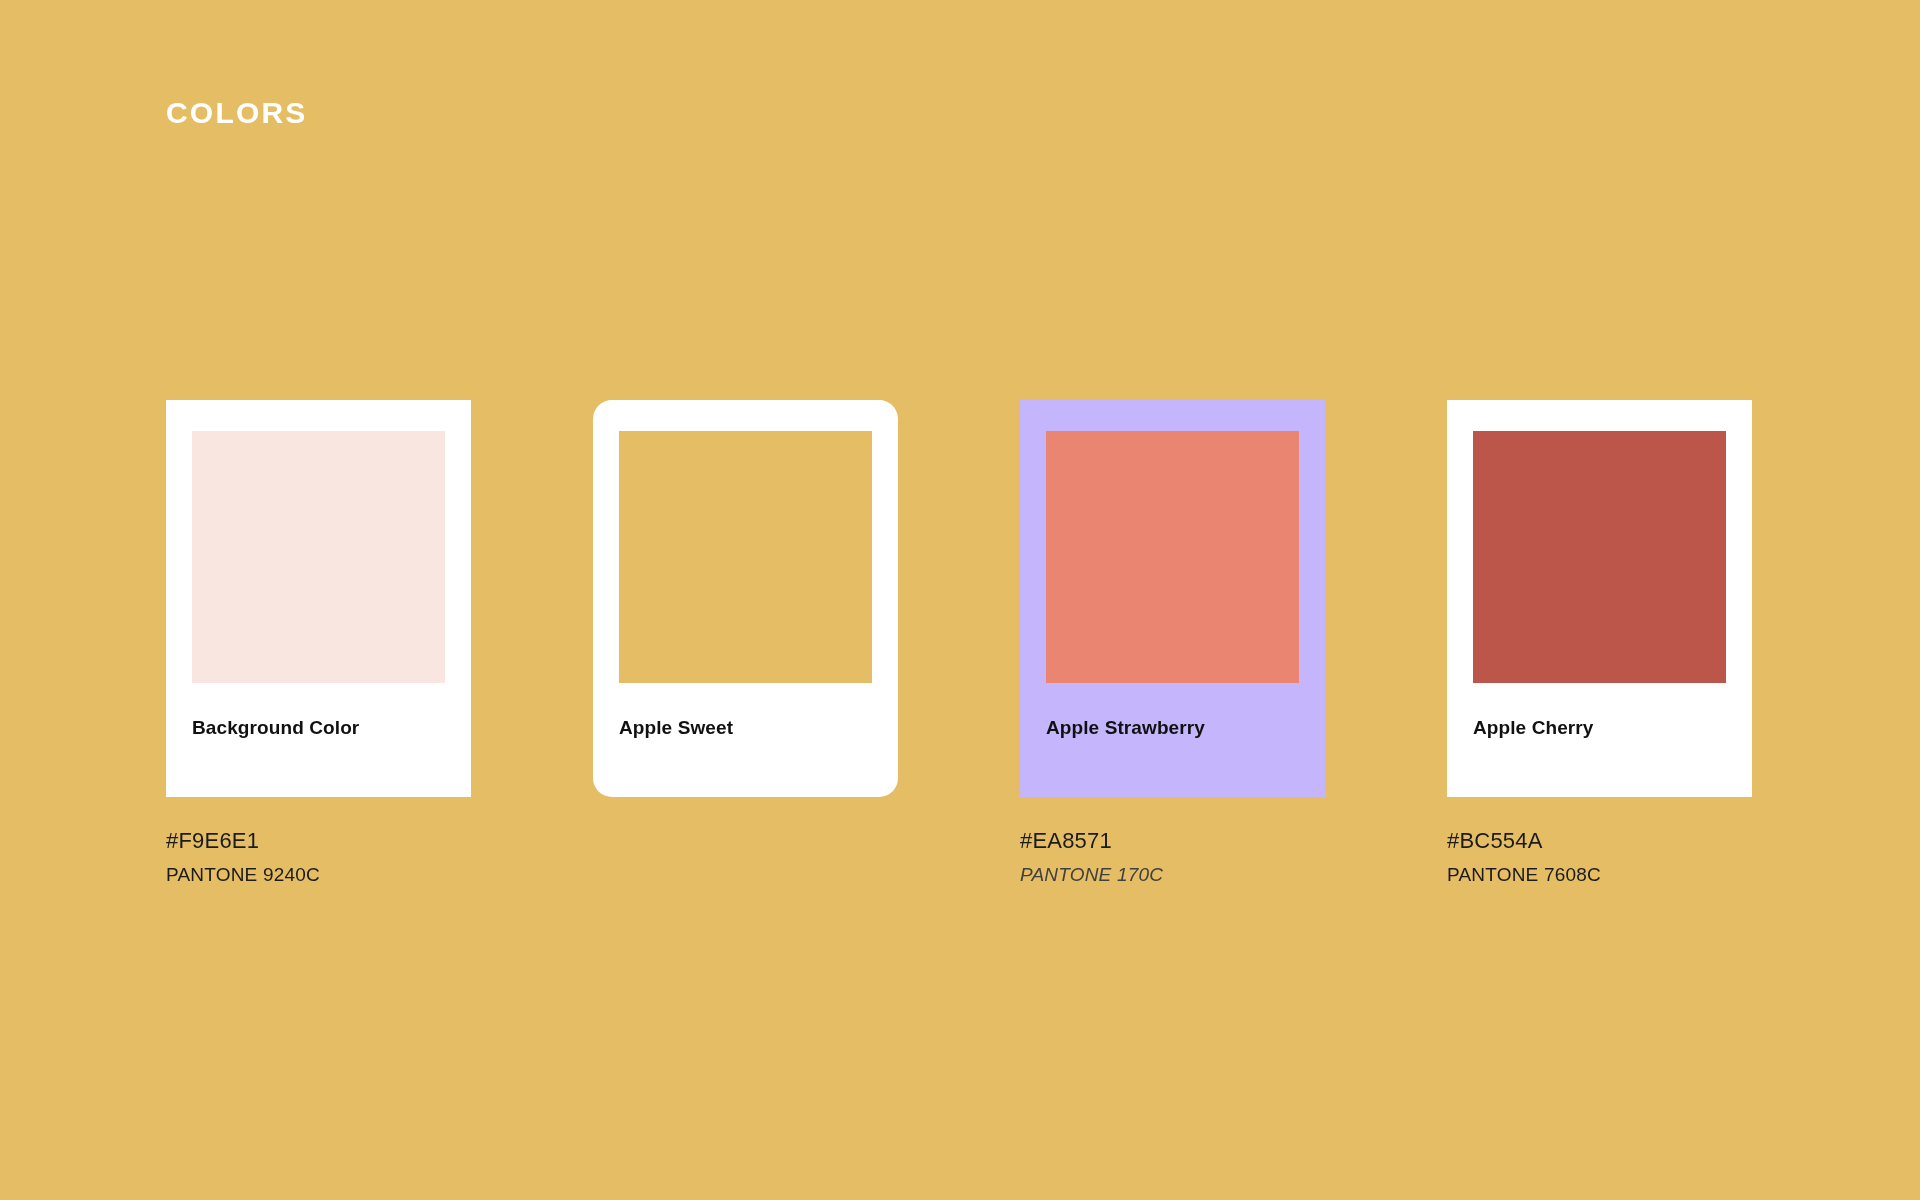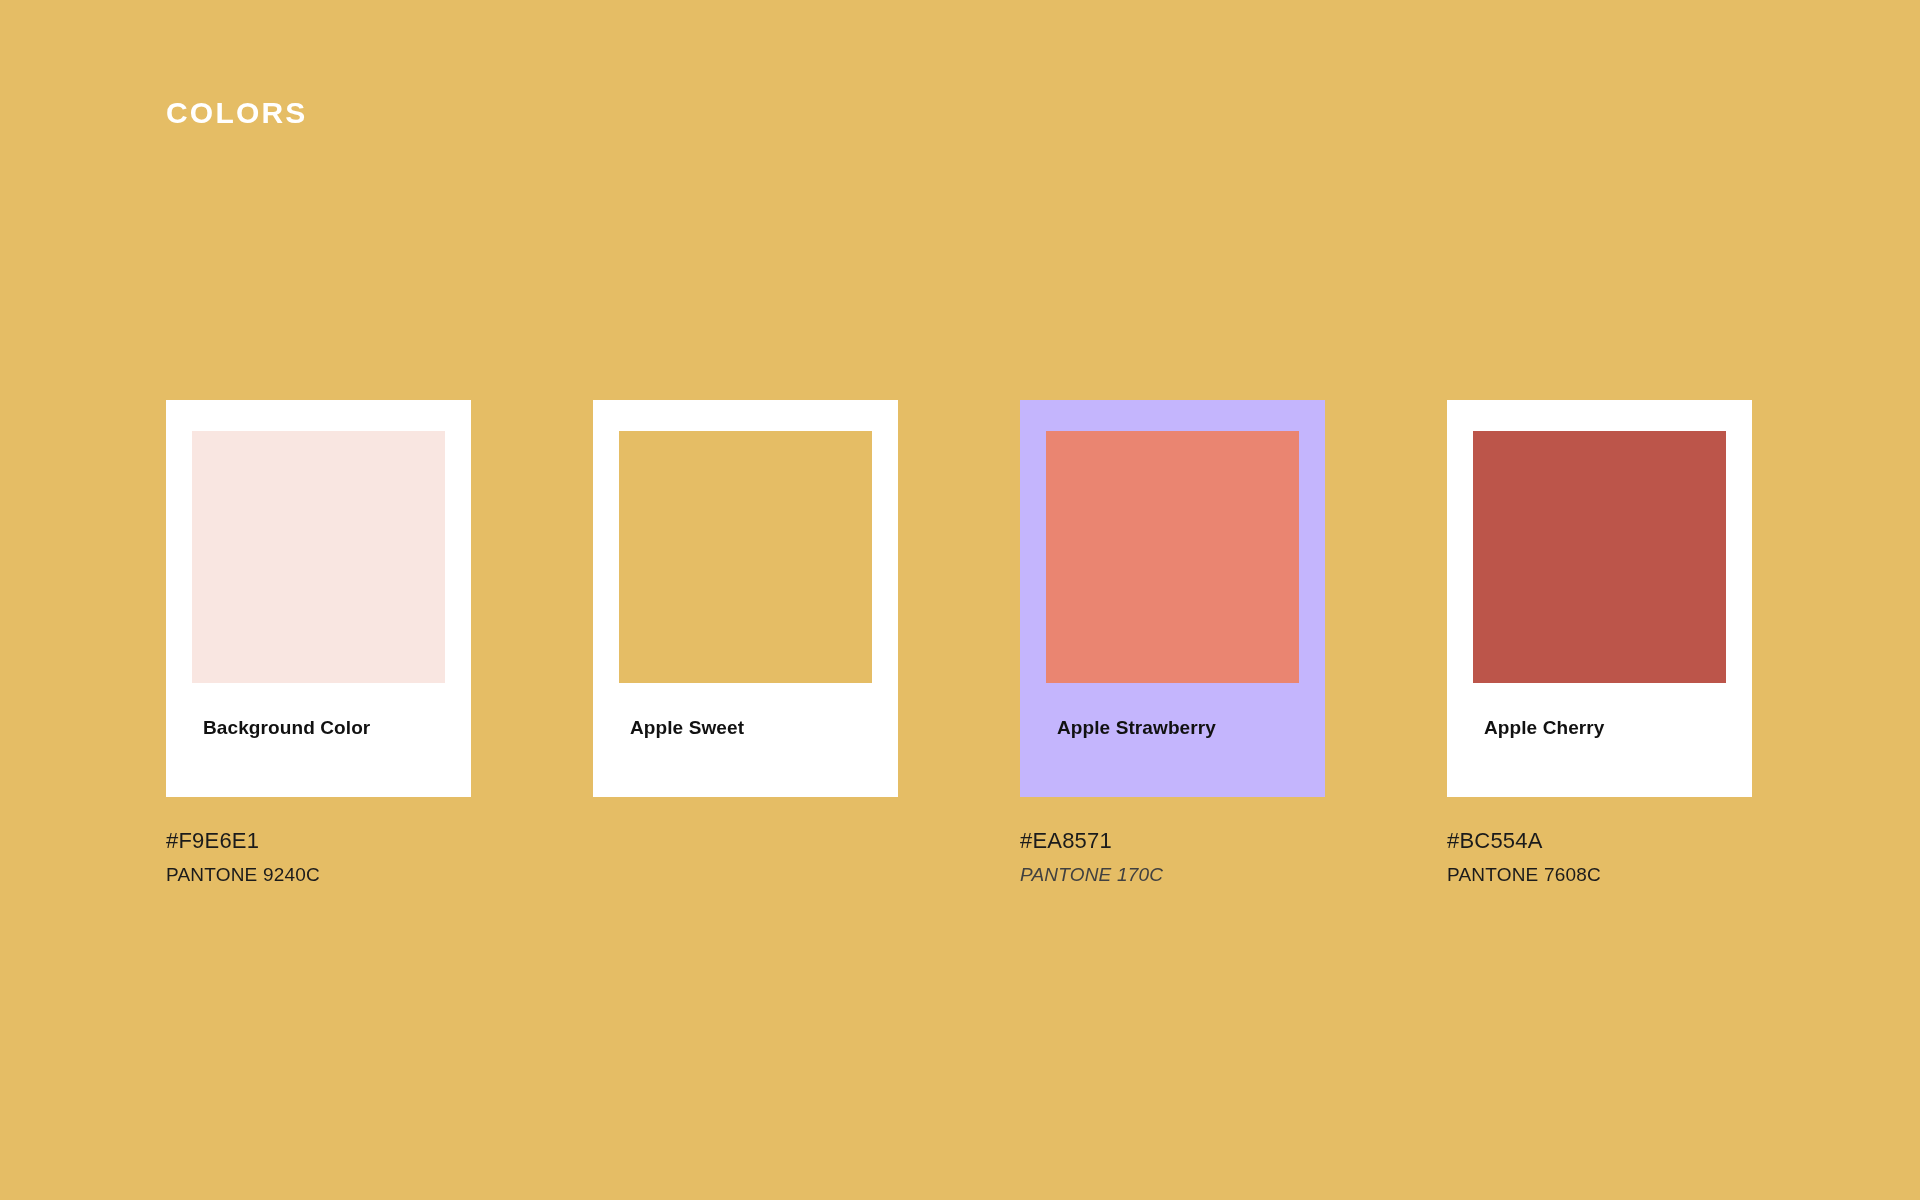--- a/index.html
+++ b/index.html
@@ -56,21 +56,21 @@
   }
   .swatch-chip {
     position: absolute;
     left: 26px;
     top: 31px;
     width: 253px;
     height: 252px;
   }
   .swatch-name {
     position: absolute;
-    left: 37px;
+    left: 26px;
     top: 316px;
     font-size: 19px;
     font-weight: bold;
     color: #111111;
     line-height: 24px;
     white-space: nowrap;
     letter-spacing: 0.1px;
   }
   .swatch-meta {
     position: absolute;
@@ -109,21 +109,21 @@
         <div class="swatch-chip" style="background: rgb(249, 230, 225);"></div>
         <div class="swatch-name">Background Color</div>
       </div>
       <div class="swatch-meta">
         <div class="swatch-hex" style="color: rgb(27, 27, 27);">#F9E6E1</div>
         <div class="swatch-pantone" style="color: rgb(27, 27, 27);">PANTONE 9240C</div>
       </div>
     </div>
 
     <div class="swatch-item pos-1">
-      <div class="swatch-card" style="background: rgb(255, 255, 255);">
+      <div class="swatch-card" style="background: rgb(255, 255, 255); border-radius: 19px;">
         <div class="swatch-chip" style="background: rgb(229, 189, 101);"></div>
         <div class="swatch-name">Apple Sweet</div>
       </div>
     </div>
 
     <div class="swatch-item pos-2">
       <div class="swatch-card" style="background: #c4b5fd;">
         <div class="swatch-chip" style="background: rgb(234, 133, 113);"></div>
         <div class="swatch-name">Apple Strawberry</div>
       </div>

